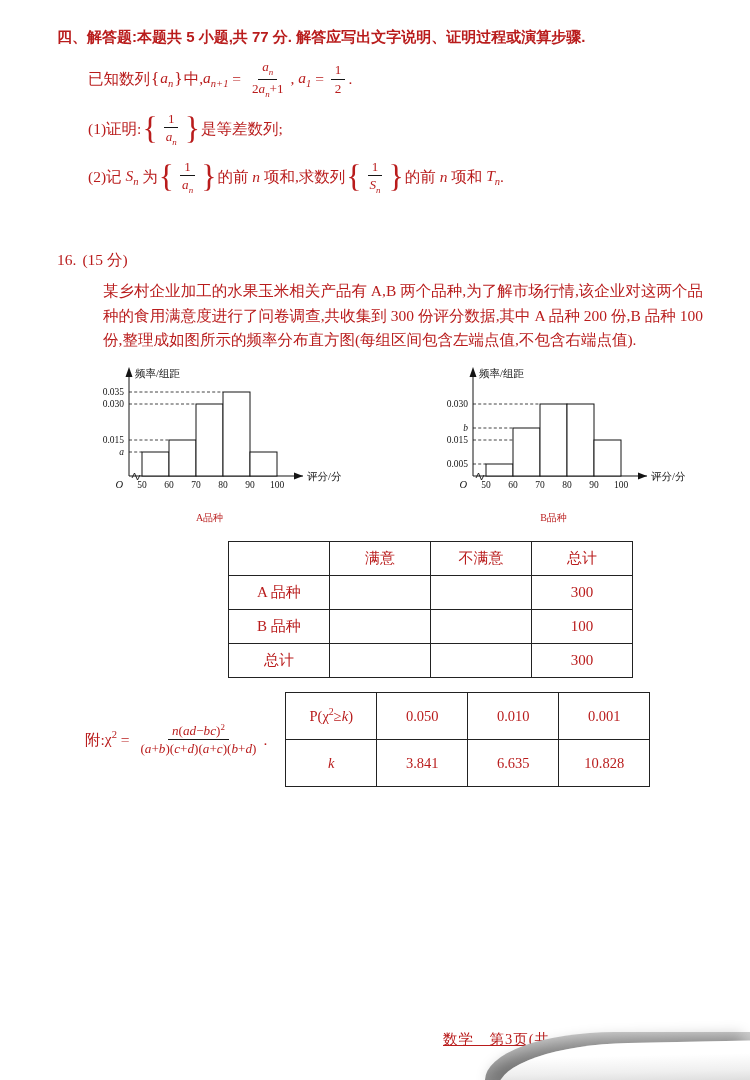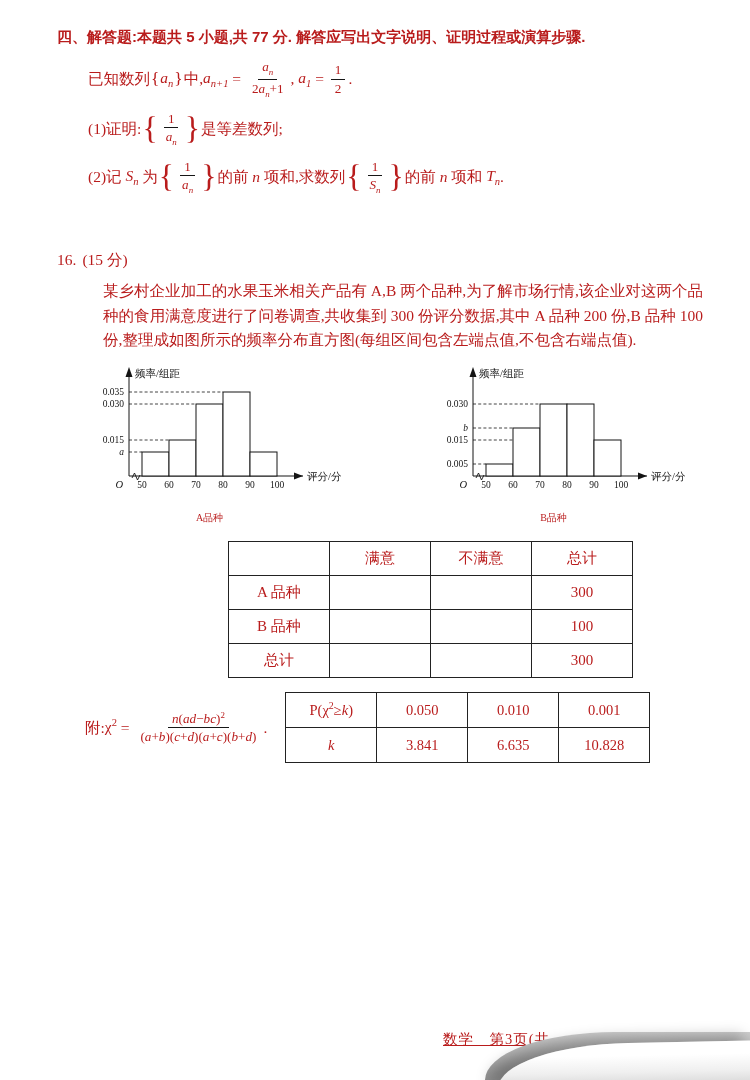--- a/index.html
+++ b/index.html
@@ -32,21 +32,21 @@
   .histsvg{display:block;}
   .histcap{width:300px;padding-right:39px;box-sizing:border-box;text-align:center;
            font-size:10px;margin-top:8px;}
   .ctable{border-collapse:collapse;margin:16px 0 14px 171px;padding-left:14px;}
   .ctable td{border:1px solid #222;width:88px;height:33px;text-align:center;
              font-size:15px;padding:0 6px;}
   .chi-row{display:flex;align-items:center;gap:18px;margin:4px 0 0 28px;}
   .chi{margin:0;}
   .ktable{border-collapse:collapse;}
   .ktable td{border:1px solid #222;height:30px;text-align:center;font-size:14.5px;
-             padding:2px 10px;min-width:70px;}
+             padding:8px 10px;min-width:70px;}
   .footer{position:absolute;left:443px;bottom:30px;font-size:14.5px;letter-spacing:1px;text-decoration:underline;}
   .curl-shadow{position:absolute;right:0;bottom:0;width:265px;height:48px;
                background:linear-gradient(to bottom,#cdcdcd,#8f8f8f);
                border-top-left-radius:130px 48px;}
   .curl{position:absolute;right:-3px;bottom:-5px;width:255px;height:42px;
         background:linear-gradient(to bottom,#ffffff 30%,#efefef 70%,#dadada);
         border-top-left-radius:140px 45px;box-shadow:-10px -6px 14px rgba(0,0,0,0.25);
         transform:rotate(-1.2deg);}
   svg text{font-family:"Liberation Serif","DejaVu Serif",serif;}
 </style>

